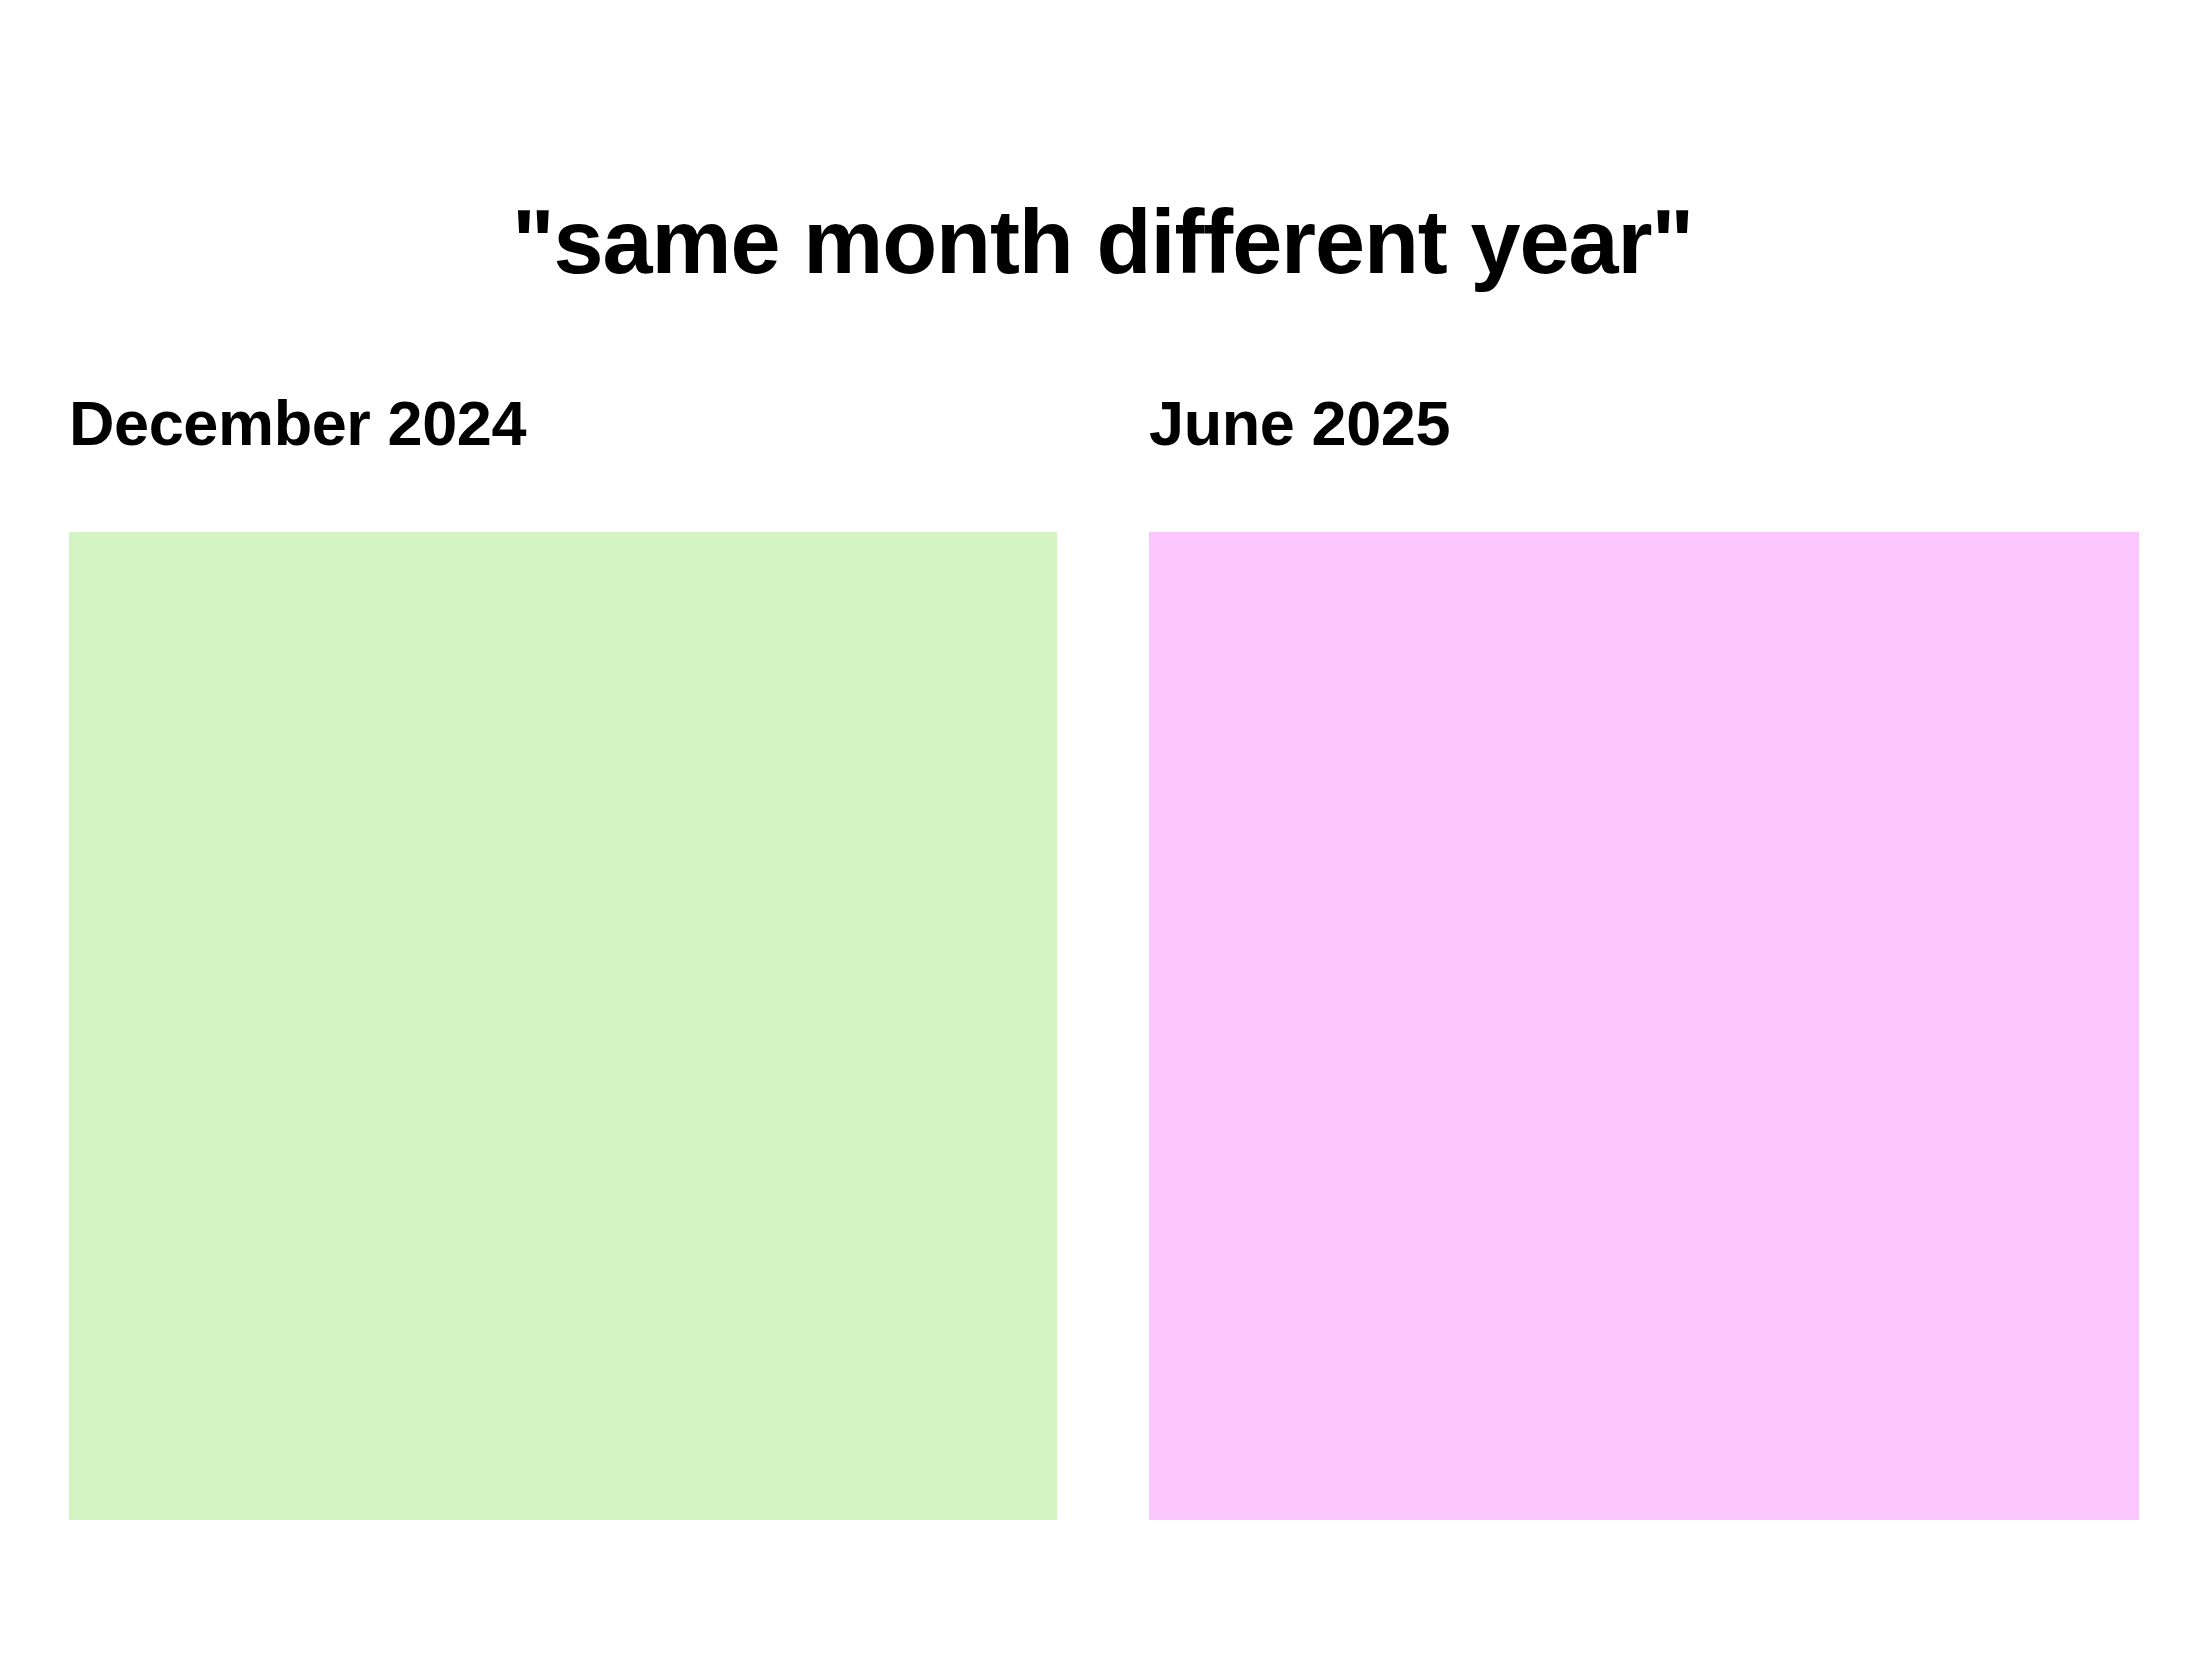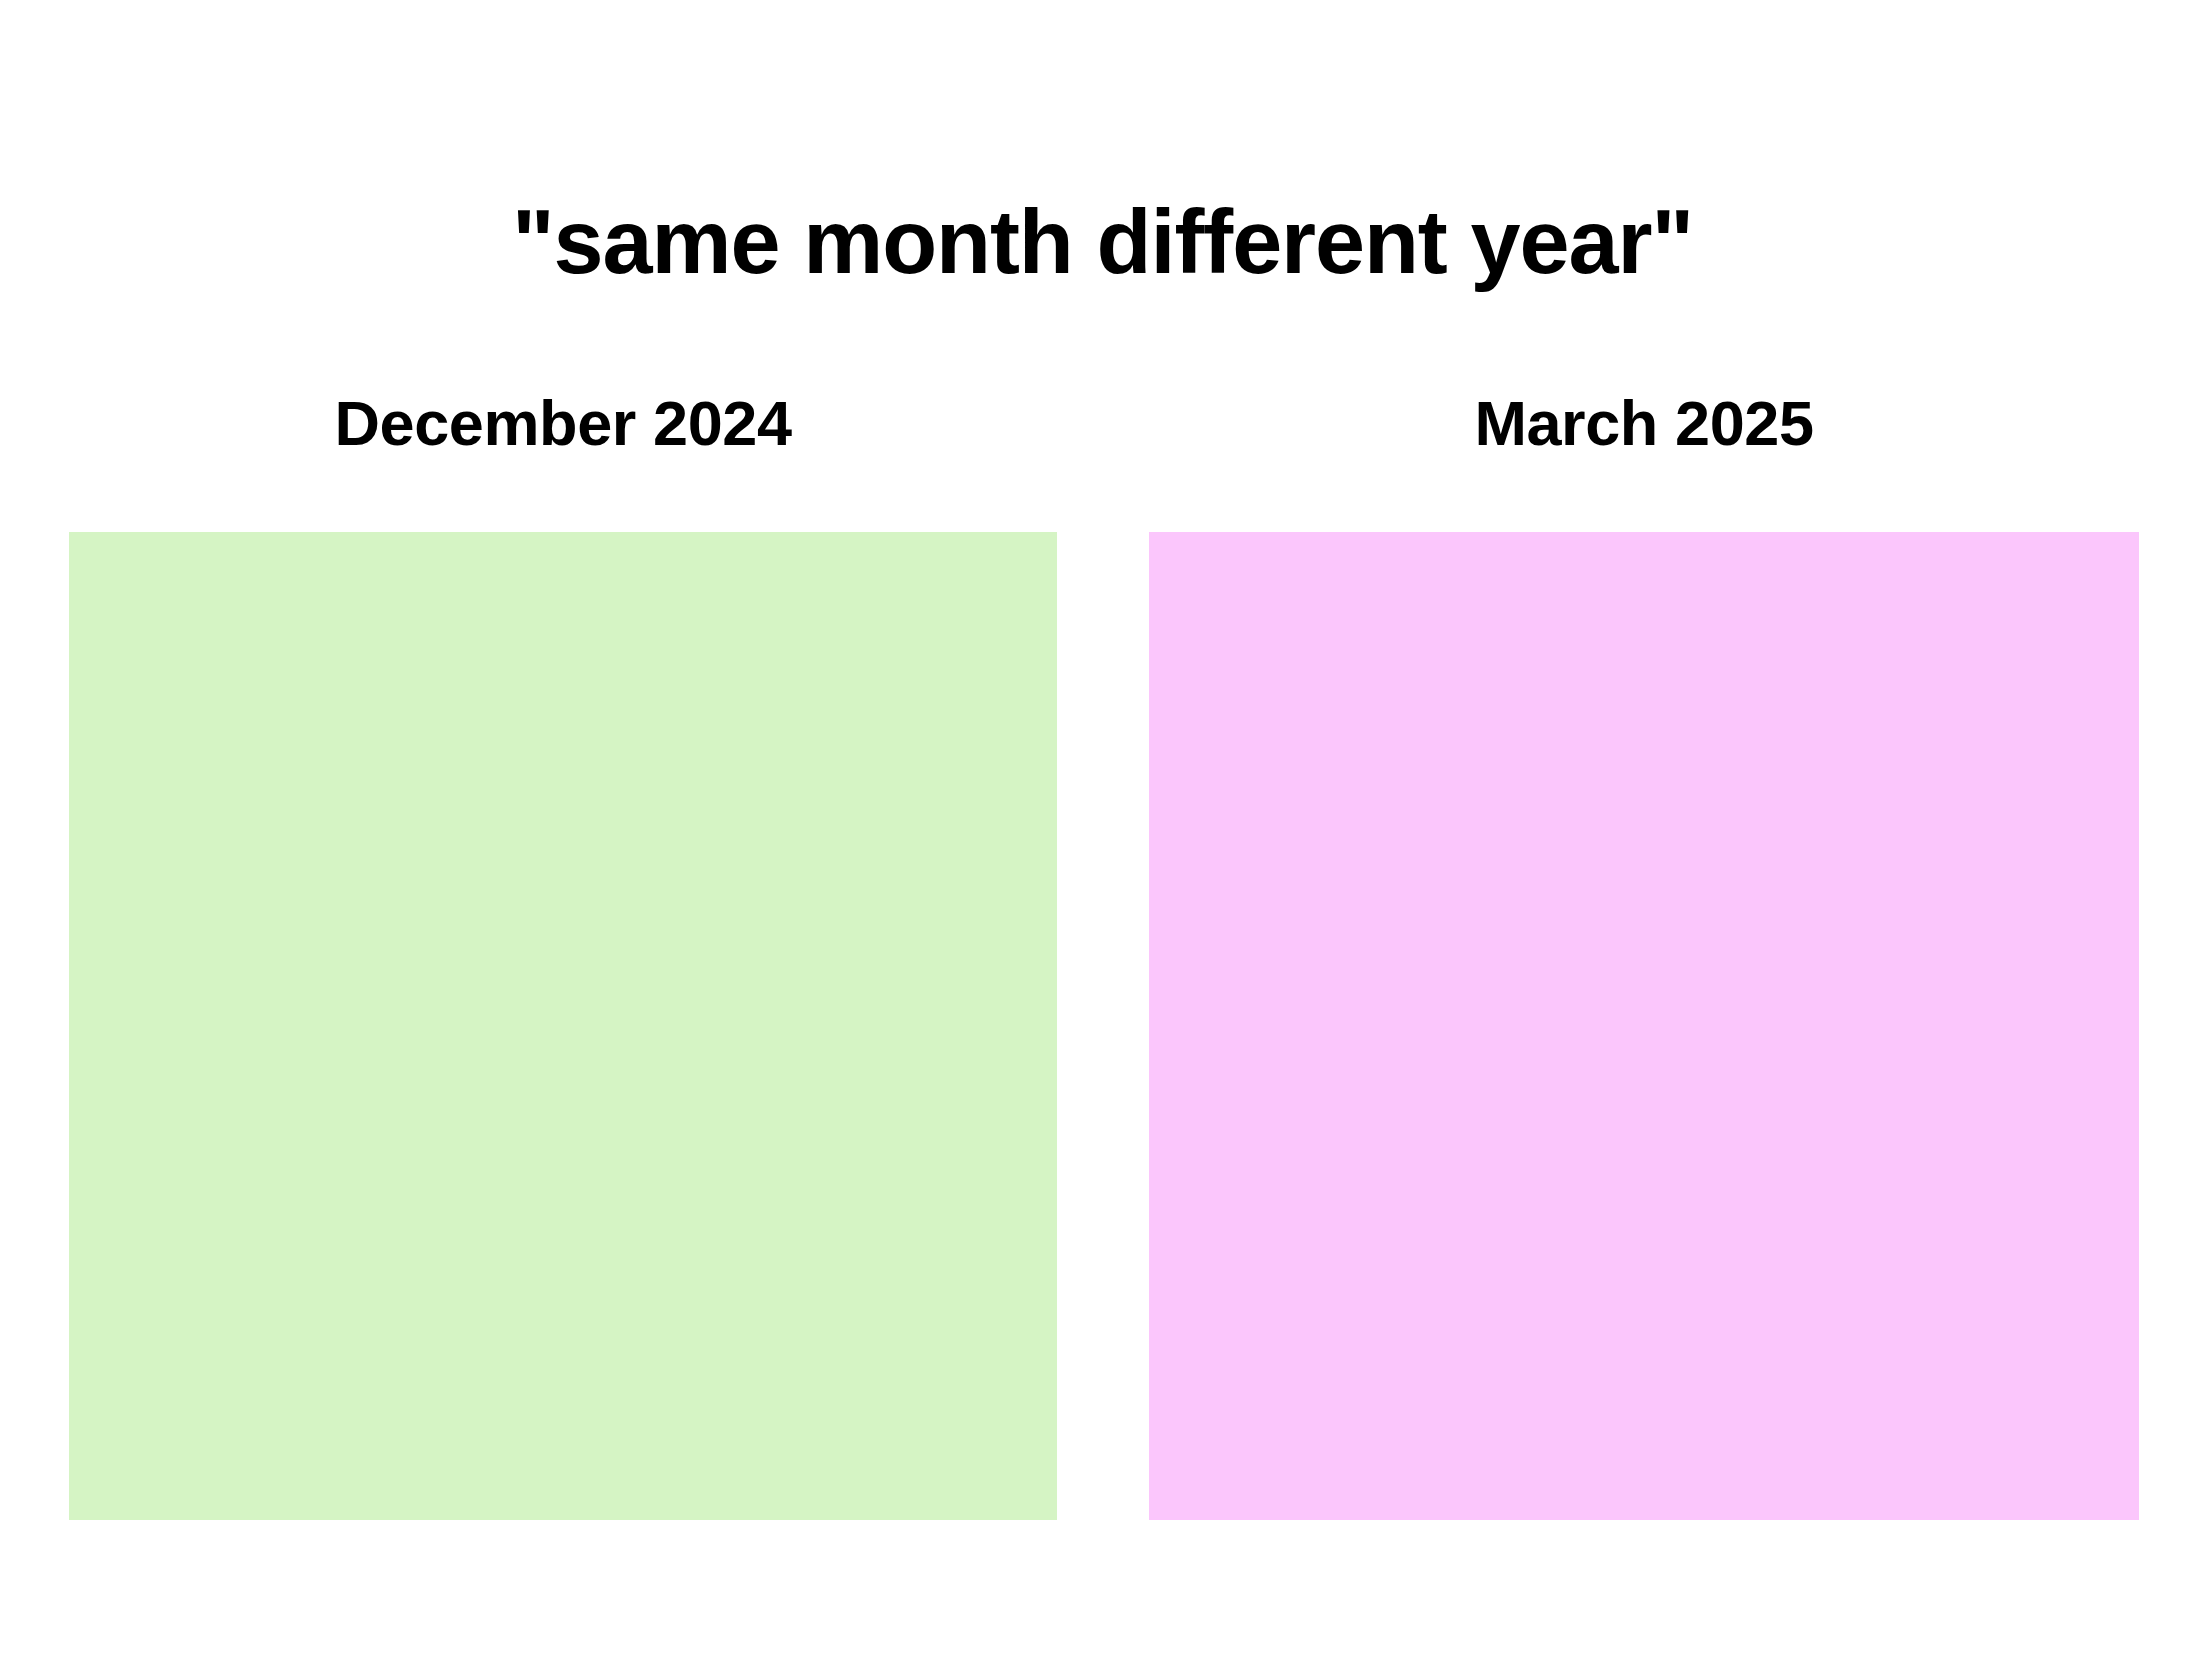--- a/index.html
+++ b/index.html
@@ -52,21 +52,20 @@
     top: 0;
   }
   .panel-group.left  { left: 69px;   width: 988px; }
   .panel-group.right { left: 1149px; width: 990px; }
 
   .panel-caption {
     position: absolute;
     top: 389px;
     left: 0;
     width: 100%;
-    text-align: center;
     font-family: "Liberation Sans", sans-serif;
     font-weight: 700;
     font-size: 63px;
     line-height: 1.1;
     letter-spacing: -0.4px;
     color: #000000;
     white-space: nowrap;
     -webkit-font-smoothing: antialiased;
   }
 
@@ -101,21 +100,21 @@
   <h1 class="headline">"same month different year"</h1>
 
   <div class="compare-row">
 
     <div class="panel-group left">
       <div class="panel-caption">December 2024</div>
       <div class="panel-image" style="background-color: rgb(213, 244, 196);"></div>
     </div>
 
     <div class="panel-group right">
-      <div class="panel-caption">March 2025</div>
+      <div class="panel-caption">June 2025</div>
       <div class="panel-image" style="background-color: rgb(251, 198, 252);"></div>
     </div>
 
   </div>
 
   <div class="footer-space"></div>
 
 </div>
 
 

